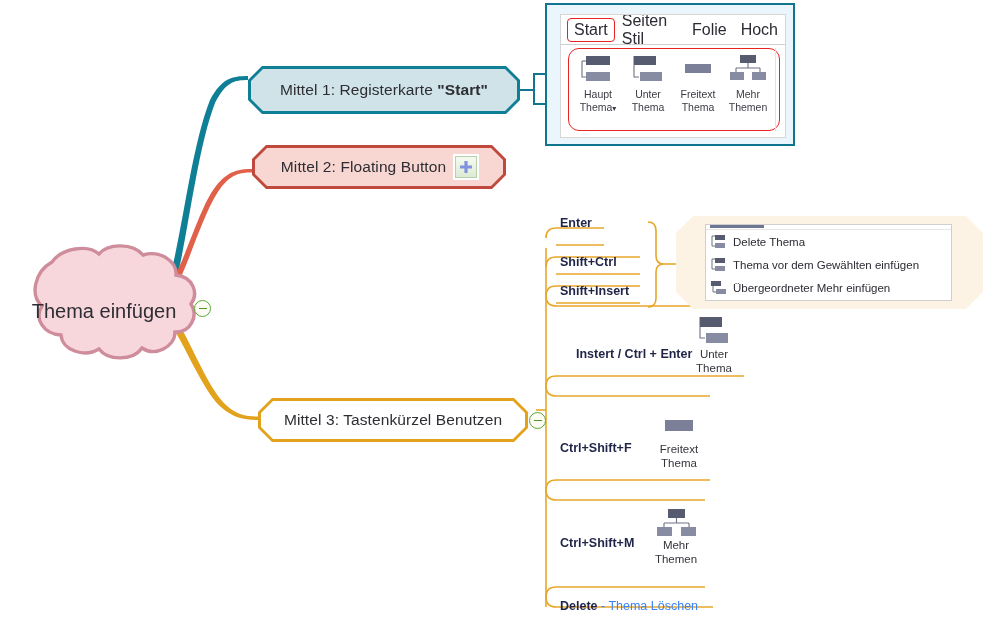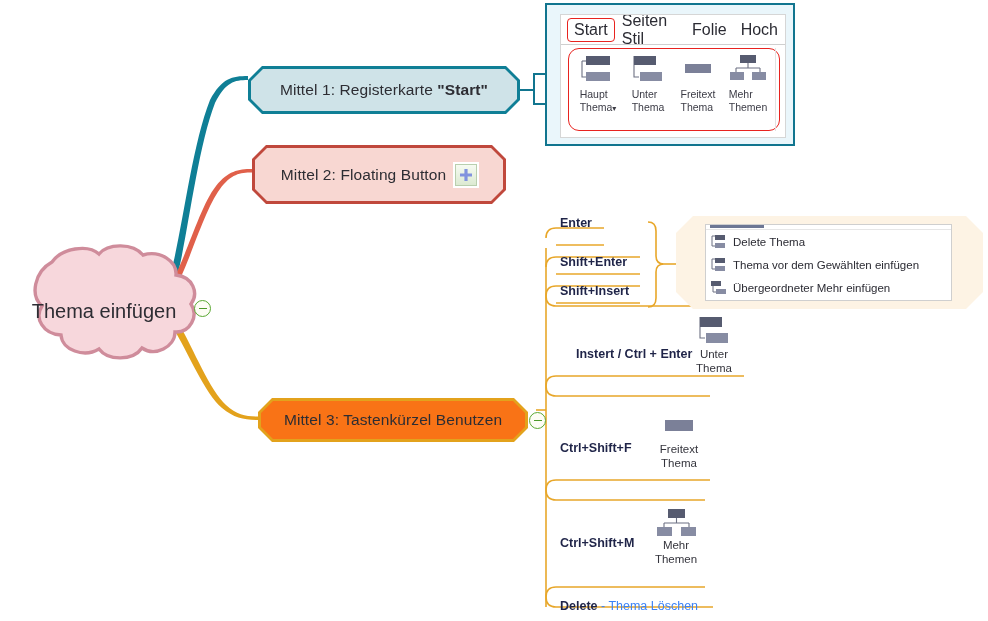--- a/index.html
+++ b/index.html
@@ -71,21 +71,21 @@
   .tab.sel{border:1.6px solid #e8231f;border-radius:4px;padding:2px 6px;background:#fff;}
   #gallery{
     position:absolute;left:7px;top:33px;width:212px;height:83px;
     border:1.5px solid #e8231f;border-radius:11px;box-sizing:border-box;
   }
   .gitem{
     position:absolute;top:4px;width:50px;height:74px;
     display:flex;flex-direction:column;align-items:center;
   }
   .gicon{height:34px;display:flex;align-items:flex-start;justify-content:center;}
-  .gcap{font-size:10.5px;line-height:12.5px;color:#3b3b45;margin-top:1px;}
+  .gcap{font-size:10.5px;line-height:12.5px;color:#3b3b45;text-align:center;margin-top:1px;}
   .gcap .caret{font-size:8px;}
   #panel-strip{position:absolute;right:2px;top:33px;width:7px;height:83px;border-left:1px solid #e2e2e2;}
 
   
   #fbtn{
     width:22px;height:22px;margin-left:9px;position:relative;z-index:3;
     background:linear-gradient(#f6fbf2,#dcead2);
     border:1px solid #b9cfae;box-sizing:border-box;
     display:flex;align-items:center;justify-content:center;
     box-shadow:0 0 0 2px #ffffff;
@@ -184,33 +184,33 @@
   </div>
 
   <div class="node octa" style="left:248px;top:66px;width:272px;height:48px;background:#0f7f96;">
     <div class="octa-in" style="background:#cfe3e8;">
       <span class="node-label">
         <span>Mittel 1: Registerkarte </span><b>"Start"</b>
       </span>
     </div>
   </div>
 
-  <div class="node octa" style="left:252px;top:145px;width:254px;height:59px;background:#c0483c;">
+  <div class="node octa" style="left:252px;top:145px;width:254px;height:44px;background:#c0483c;">
     <div class="octa-in" style="background:#f8d7d2;">
       <span class="node-label">Mittel 2: Floating Button</span>
       <span id="fbtn">
         <svg width="14" height="14" viewBox="0 0 14 14">
           <path d="M5.4,1 H8.6 V5.4 H13 V8.6 H8.6 V13 H5.4 V8.6 H1 V5.4 H5.4 Z" fill="#8193de"></path>
         </svg>
       </span>
     </div>
   </div>
 
   <div class="node octa" style="left:258px;top:398px;width:270px;height:44px;background:#e3a21c;">
-    <div class="octa-in" style="background:#f97316;text-align:right;">
+    <div class="octa-in" style="background:#ffffff;text-align:right;">
       <span class="node-label">Mittel 3: Tastenkürzel Benutzen</span>
     </div>
   </div>
   <div class="collapse" style="left:529px;top:412px;">
     <i></i>
   </div>
 
   <div id="ribbon">
     <div id="ribbon-inner">
 
@@ -277,21 +277,21 @@
             <span>Mehr</span><br>
             <span>Themen</span>
           </div>
         </div>
       </div>
       <div id="panel-strip"></div>
     </div>
   </div>
 
   <div class="sc" style="left:560px;top:216px;">Enter</div>
-  <div class="sc" style="left:560px;top:255px;">Shift+Enter</div>
+  <div class="sc" style="left:560px;top:255px;">Shift+Ctrl</div>
   <div class="sc" style="left:560px;top:284px;">Shift+Insert</div>
 
   <div id="callout">
     <div id="callout-in"></div>
     <div id="menu">
       <div id="menu-top"></div>
 
       <div class="mrow">
         <svg width="15" height="13" viewBox="0 0 15 13">
           <path d="M1,1 L1,11 L4,11 M1,1 L4,1" stroke="#6d7183" stroke-width="1" fill="none"></path>

